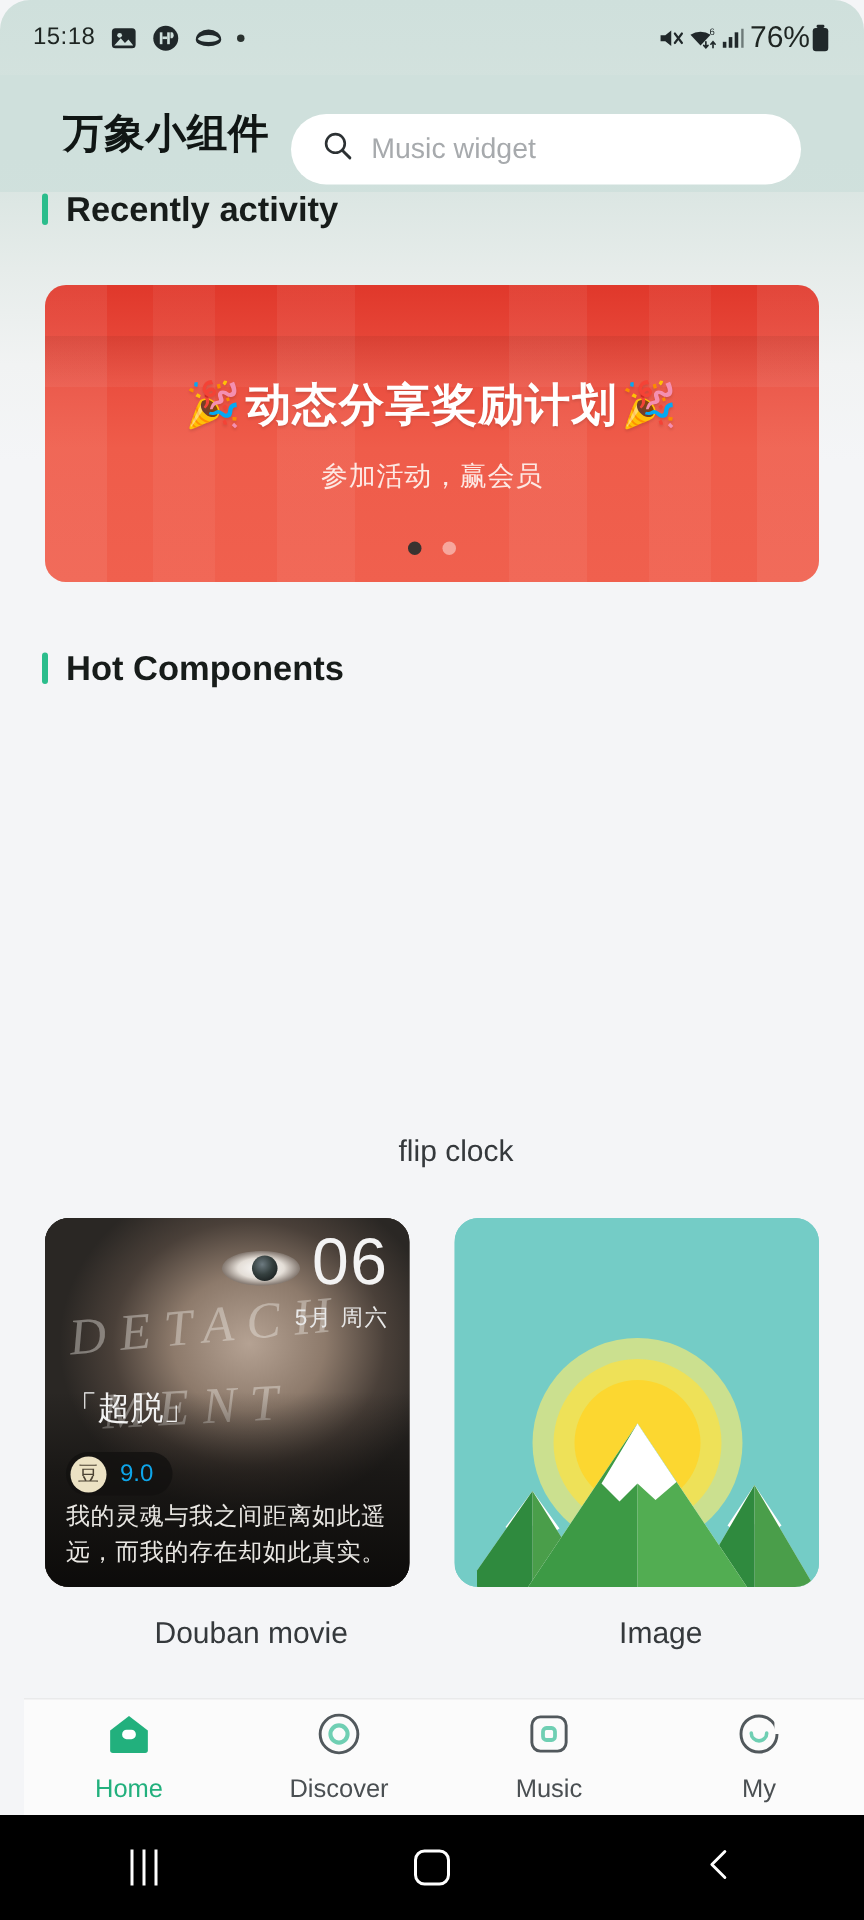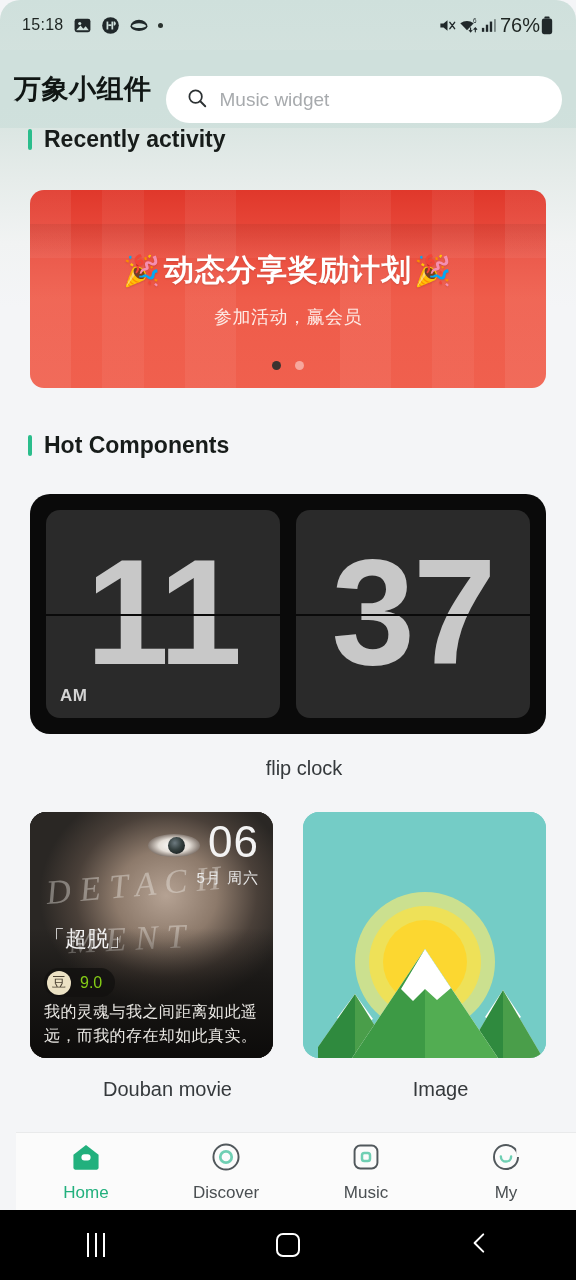--- a/index.html
+++ b/index.html
@@ -29,21 +29,21 @@
   .sb-time { font-size: 16px; color: #1e2522; letter-spacing: .3px; }
   .sb-ic { display: inline-flex; align-items: center; }
   .sb-dot { width: 5px; height: 5px; border-radius: 50%; background: #2a322f; display:inline-block; }
   .sb-right { display: flex; align-items: center; gap: 0; }
   .sb-pct { font-size: 20px; color: #1e2522; margin-left: 2px; }
 
   
   .header {
     position: absolute; top: 50px; left: 0; right: 0; height: 78px;
     display: flex; align-items: center; gap: 14px;
-    padding: 0 14px; z-index: 35;
+    padding: 0 42px; z-index: 35;
     background: linear-gradient(180deg, #cfe0dc 0%, #cfe0dc 70%, rgba(207,224,220,0.92) 100%);
   }
   .app-title {
     font-size: 27px; font-weight: bold; color: #101614;
     letter-spacing: .5px; white-space: nowrap;
   }
   .searchbar {
     flex: 1; height: 47px; background: #ffffff; border-radius: 24px;
     display: flex; align-items: center; gap: 12px; padding: 0 20px; margin-top: 21px;
   }
@@ -174,21 +174,21 @@
   }
   .db-badge {
     position: absolute; left: 14px; top: 156px; z-index: 3;
     height: 29px; border-radius: 15px; background: rgba(18,17,16,0.78);
     display: flex; align-items: center; gap: 9px; padding: 0 13px 0 3px;
   }
   .db-bean {
     width: 24px; height: 24px; border-radius: 50%; background: #ece2c4;
     color: #4b4233; font-size: 14px; display: flex; align-items: center; justify-content: center;
   }
-  .db-score { font-size: 16px; color: #84cc16; }
+  .db-score { font-size: 16px; color: #0ea5e9; }
   .db-quote {
     position: absolute; left: 14px; right: 12px; bottom: 10px; z-index: 3;
     font-size: 16px; line-height: 1.5; color: #e9e7e3; letter-spacing: .4px;
   }
 
   
   .imgcard {
     position: absolute; left: 303px; top: 0; width: 243px; height: 246px;
     border-radius: 16px; overflow: hidden; background: #74ccc6;
   }
@@ -238,29 +238,20 @@
       <span class="dot on"></span>
       <span class="dot"></span>
     </div>
   </div>
 
   <div class="section sec-hot">
     <span class="bar"></span>
     <span class="section-text">Hot Components</span>
   </div>
 
-  <div class="clock">
-    <div class="flip">
-      <span class="flip-digits">11</span>
-      <span class="ampm">AM</span>
-    </div>
-    <div class="flip">
-      <span class="flip-digits">37</span>
-    </div>
-  </div>
   <div class="w-label lbl-clock">flip clock</div>
 
   <div class="w-row">
 
     <div class="douban">
       <div class="douban-photo">
         <div class="db-face"></div>
         <div class="db-eye"></div>
         <div class="db-pupil"></div>
         <div class="db-scrawl">

